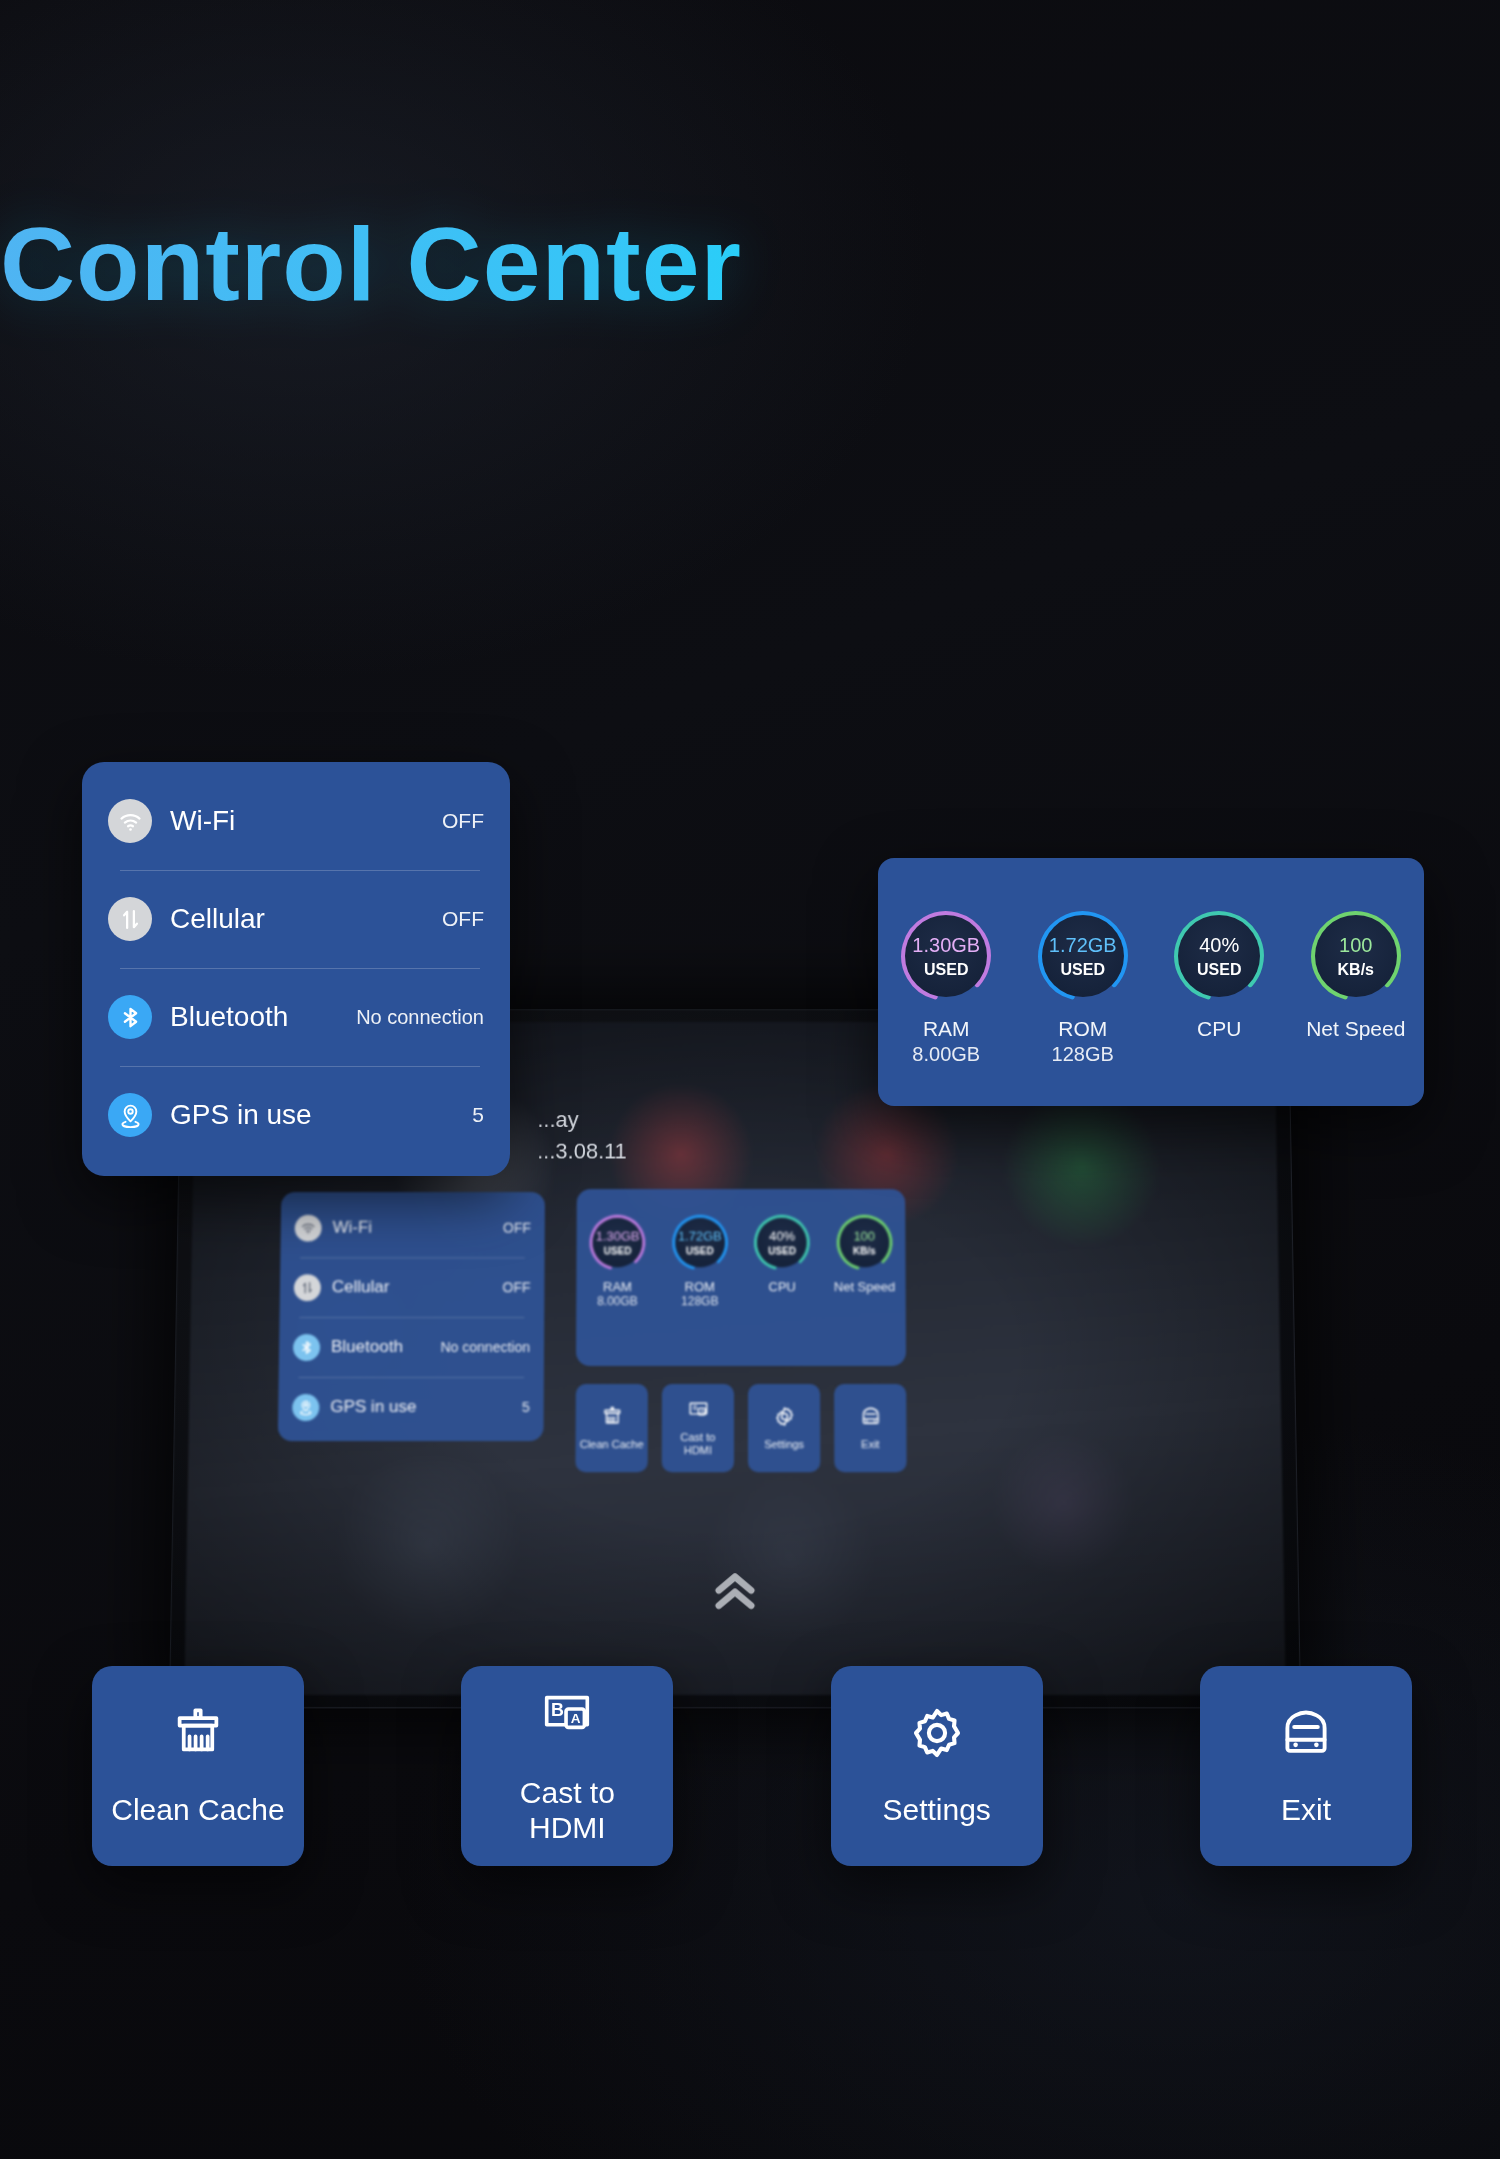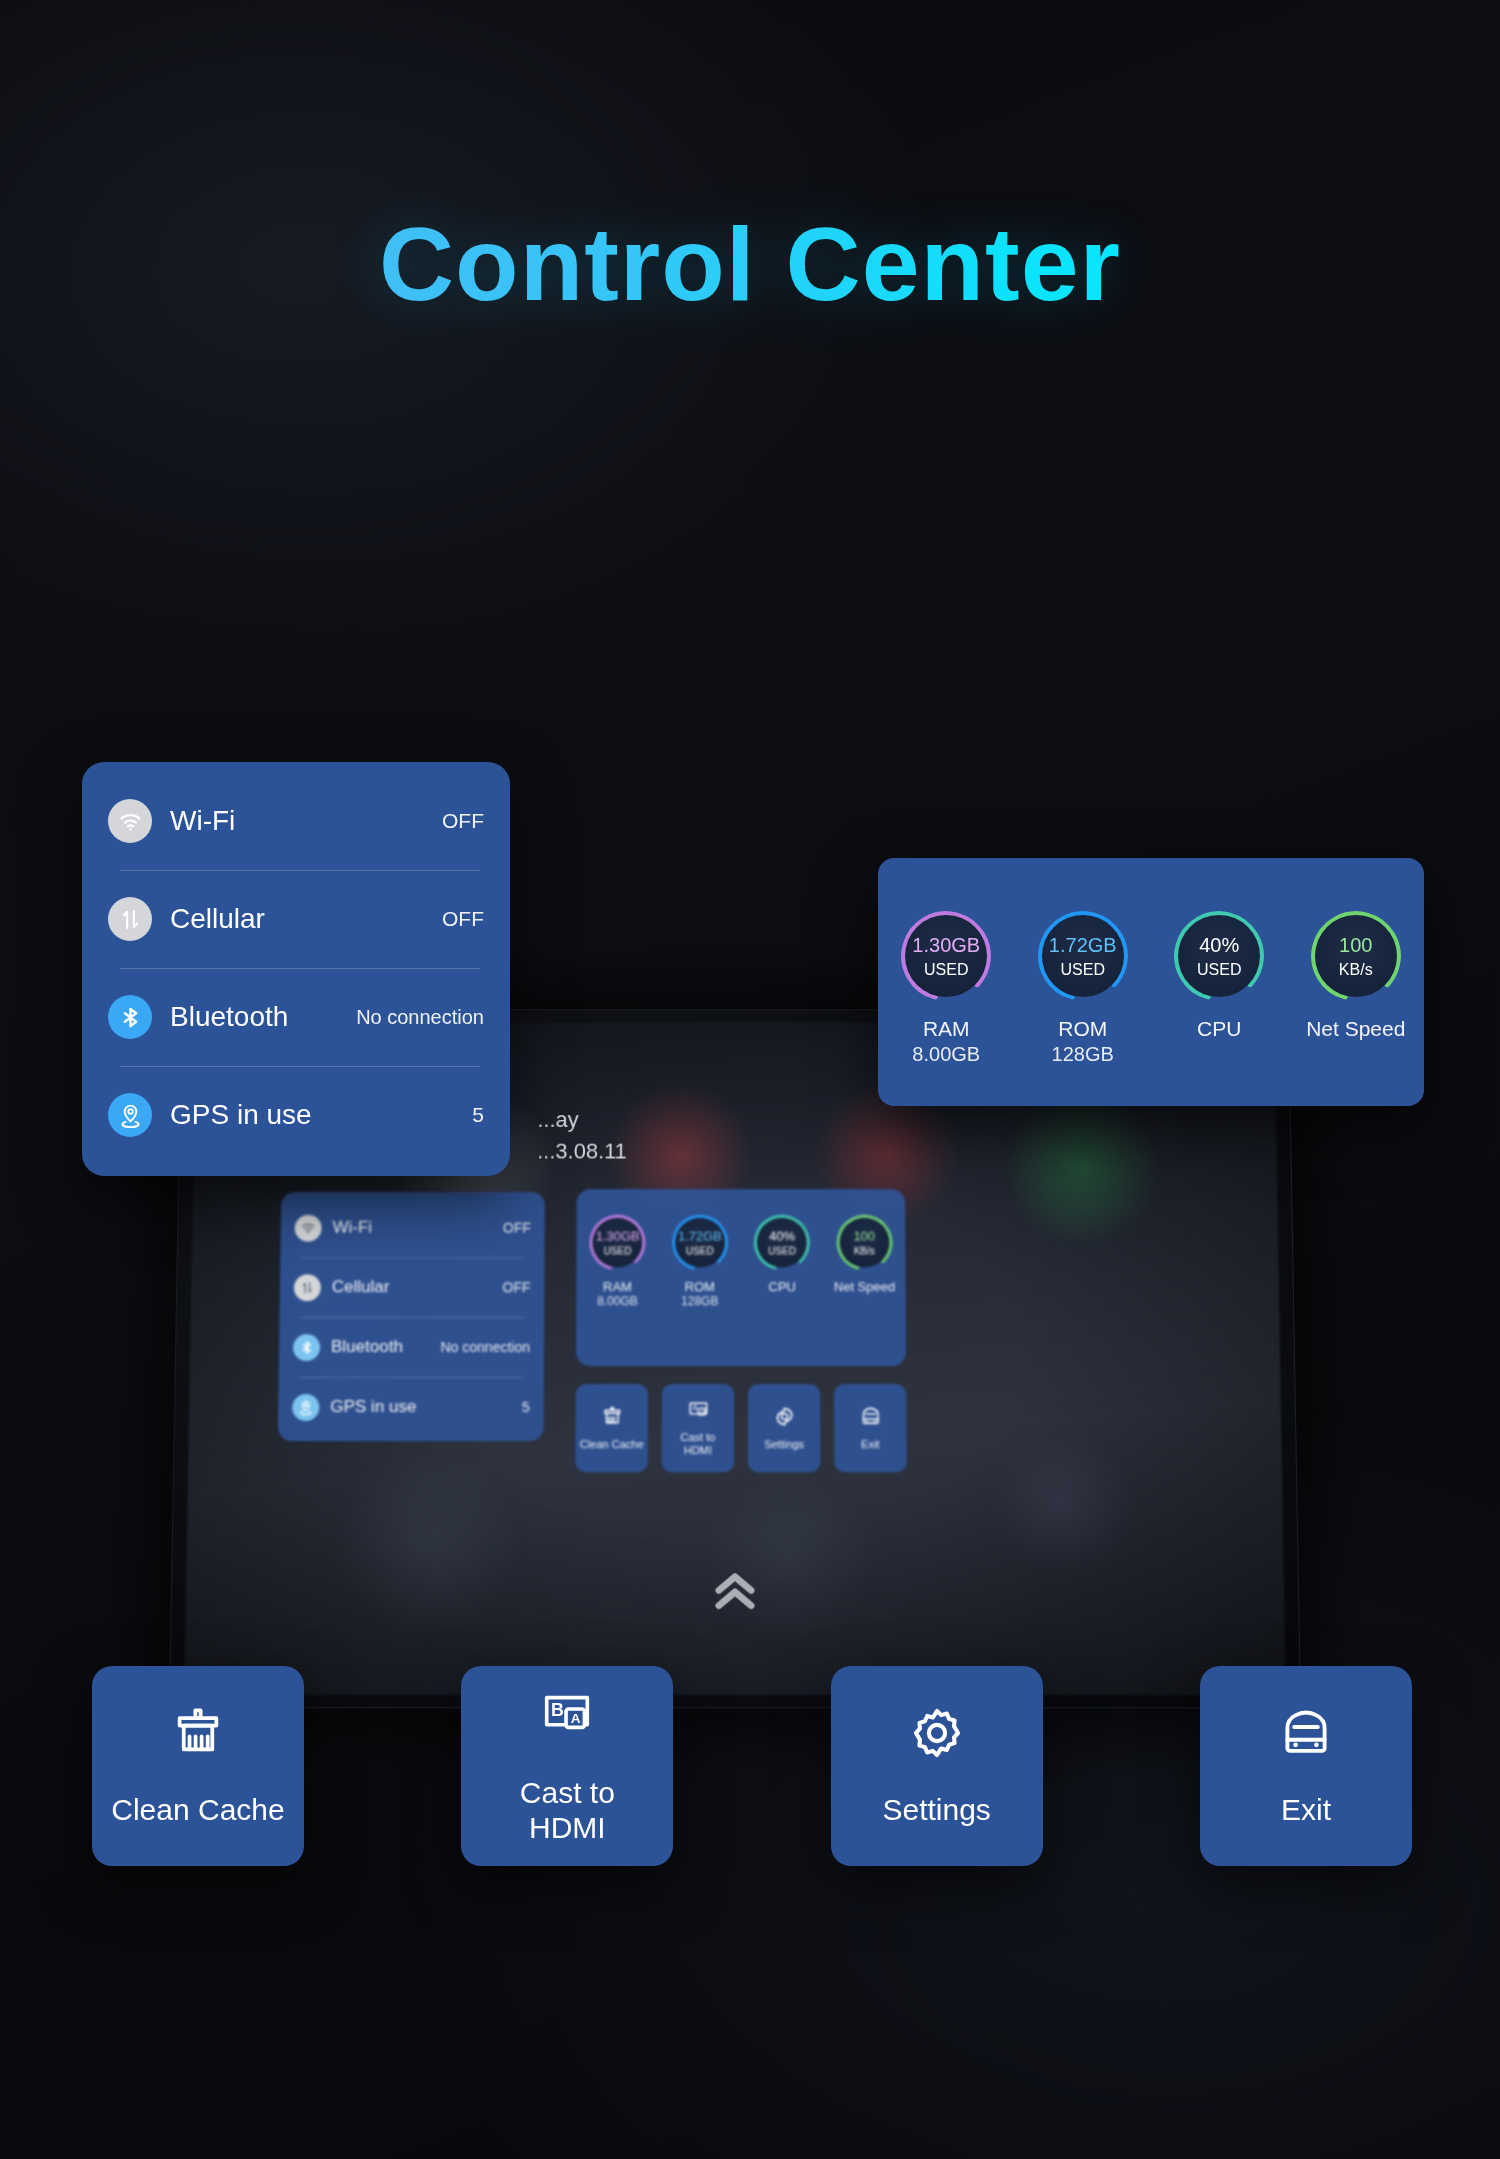--- a/index.html
+++ b/index.html
@@ -23,21 +23,21 @@
       radial-gradient(ellipse 1100px 700px at 78% 88%, rgba(24,30,42,0.5), transparent 70%),
       linear-gradient(160deg, #0b0b0f 0%, #0d0e13 35%, #0a0a0e 70%, #08080b 100%);
   }
 
   
   .hero {
     position: absolute;
     top: 210px;
     left: 0;
     width: 100%;
-    text-align: center;
+    text-align: left;
     z-index: 6;
   }
   .hero-title {
     font-size: 104px;
     font-weight: bold;
     letter-spacing: 1px;
     line-height: 1.05;
     background: linear-gradient(90deg, #4FB4F2 0%, #35C6F7 42%, #0BE3FC 68%, #00EEFF 100%);
     -webkit-background-clip: text;
     background-clip: text;
@@ -283,21 +283,21 @@
     position: absolute;
     inset: 7px;
     border-radius: 50%;
     background: radial-gradient(circle at 50% 38%, #1e2c47 0%, #16233b 70%, #121d32 100%);
     display: flex; flex-direction: column;
     align-items: center; justify-content: center;
   }
   .gauge.mini .gauge-face { inset: 5px; }
   .gauge-main { font-size: 20px; font-weight: normal; line-height: 1; }
   .gauge.mini .gauge-main { font-size: 13px; }
-  .gauge-unit { font-size: 16px; color: #ffffff; margin-top: 7px; line-height: 1; font-weight: normal;}
+  .gauge-unit { font-size: 16px; color: #ffffff; margin-top: 7px; line-height: 1; font-weight: bold;}
   .gauge.mini .gauge-unit { font-size: 10px; margin-top: 4px; }
 
   
   .actions {
     position: absolute;
     left: 92px;
     top: 1666px;
     width: 1320px;
     display: flex;
     justify-content: space-between;

